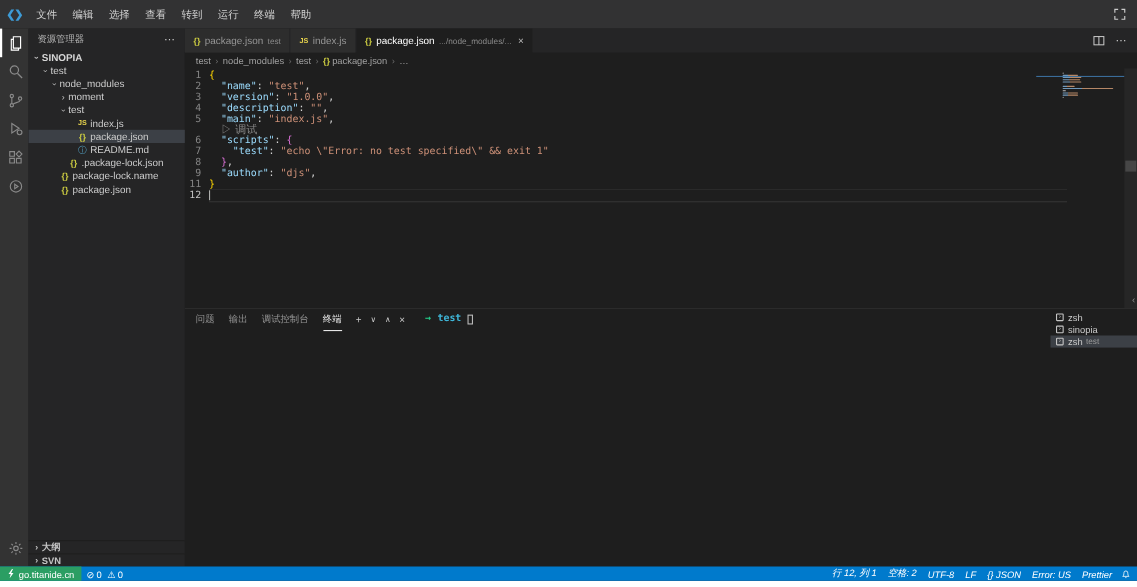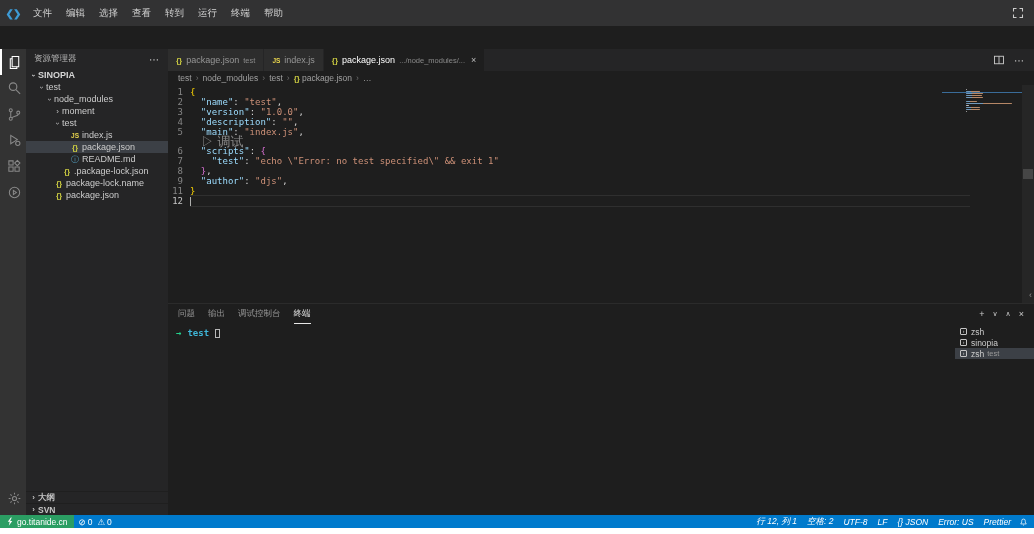--- a/index.html
+++ b/index.html
@@ -10,21 +10,21 @@
 
   
   .titlebar { height:26px; background:#323233; display:flex; align-items:center; flex:none; }
   .logo { width:26px; text-align:center; color:#3d9bd6; font-size:10px; font-weight:bold; letter-spacing:-1px; }
   .menubar { display:flex; align-items:center; height:100%; }
   .menu-item { font-size:9.5px; color:#d2d2d2; padding:0 7px; height:100%; display:flex; align-items:center; cursor:default; }
   .tb-right { margin-left:auto; margin-right:10px; display:flex; align-items:center; }
   .icon-svg { display:block; }
 
   
-  .main { flex:1; display:flex; min-height:0;margin-top:23px; }
+  .main { flex:1; display:flex; min-height:0; }
 
   
   .activitybar { width:26px; background:#333333; display:flex; flex-direction:column; align-items:stretch; flex:none; }
   .ab-item { height:26px; display:flex; align-items:center; justify-content:center; color:#898989; border-left:2px solid transparent; }
   .ab-item.active { color:#ffffff; border-left-color:#ffffff; }
   .ab-spacer { flex:1; }
 
   
   .sidebar { width:142px; background:#252526; display:flex; flex-direction:column; flex:none; font-size:9px; }
   .sb-header { height:20px; display:flex; align-items:center; padding:0 8px; color:#b8b8b8; font-size:8.5px; flex:none; }
@@ -66,31 +66,31 @@
   .editor { height:218px; position:relative; padding-top:2px; flex:none; overflow:hidden; }
   .line { display:flex; height:10px; line-height:10px;
     font-family:"DejaVu Sans Mono",monospace; font-size:9px; }
   .line .gutter { width:22px; flex:none; text-align:right; padding-right:7px; color:#858585; }
   .line.current .gutter { color:#c6c6c6; }
   .line .content { white-space:pre; }
   .line.current .content { box-shadow:0 1px 0 #2f2f2f, 0 -1px 0 #2f2f2f; min-width:780px; }
   .caret { display:inline-block; width:1px; height:9px; background:#aeafad; vertical-align:middle; }
   .tk-key { color:#9cdcfe; } .tk-str { color:#ce9178; } .tk-p { color:#d4d4d4; }
   .tk-b1 { color:#ffd700; } .tk-b2 { color:#da70d6; }
-  .codelens { color:#8a8a8a; font-size:13px; font-family:"Liberation Sans",sans-serif; height:9px; line-height:9px;text-align:right; }
+  .codelens { color:#8a8a8a; font-size:10px; font-family:"Liberation Sans",sans-serif; height:9px; line-height:9px;text-align:right; }
 
   .minimap { position:absolute; top:3px; right:14px; width:54px; }
   .mm-line { height:1px; margin:1px 0; border-radius:0.5px; }
   .mm-blue { position:absolute; top:7px; right:0; width:92px; height:1px; background:#3a6c99; }
   .scrollbar { position:absolute; top:0; right:0; bottom:0; width:12px; background:#262626; }
   .scroll-thumb { position:absolute; top:84px; left:1px; width:10px; height:10px; background:#464646; }
   .collapse-chev { position:absolute; right:2px; bottom:3px; color:#8f8f8f; font-size:9px; line-height:9px; }
 
   
-  .panel { height:235px; border-top:1px solid #2b2b2b; display:flex; flex-direction:column; flex:none; }
+  .panel { height:235px; border-top:1px solid #2b2b2b; display:flex; flex-direction:row; flex:none; }
   .panel-header { height:20px; display:flex; align-items:center; padding:0 10px; flex:none; }
   .p-tab { font-size:8.5px; color:#969696; margin-right:13px; height:100%; display:flex; align-items:center;
     border-bottom:1px solid transparent; }
   .p-tab.active { color:#e7e7e7; border-bottom-color:#e7e7e7; }
   .panel-actions { margin-left:auto; display:flex; align-items:center; gap:8px; color:#cccccc; font-size:9px; }
   .panel-body { flex:1; display:flex; min-height:0; }
   .terminal { flex:1; padding:4px 8px; font-family:"DejaVu Sans Mono",monospace; font-size:9px; }
   .term-line { display:flex; align-items:center; }
   .t-arrow { color:#23d18b; font-weight:bold; }
   .t-dir { color:#3fb6d8; font-weight:bold; margin-left:6px; }

